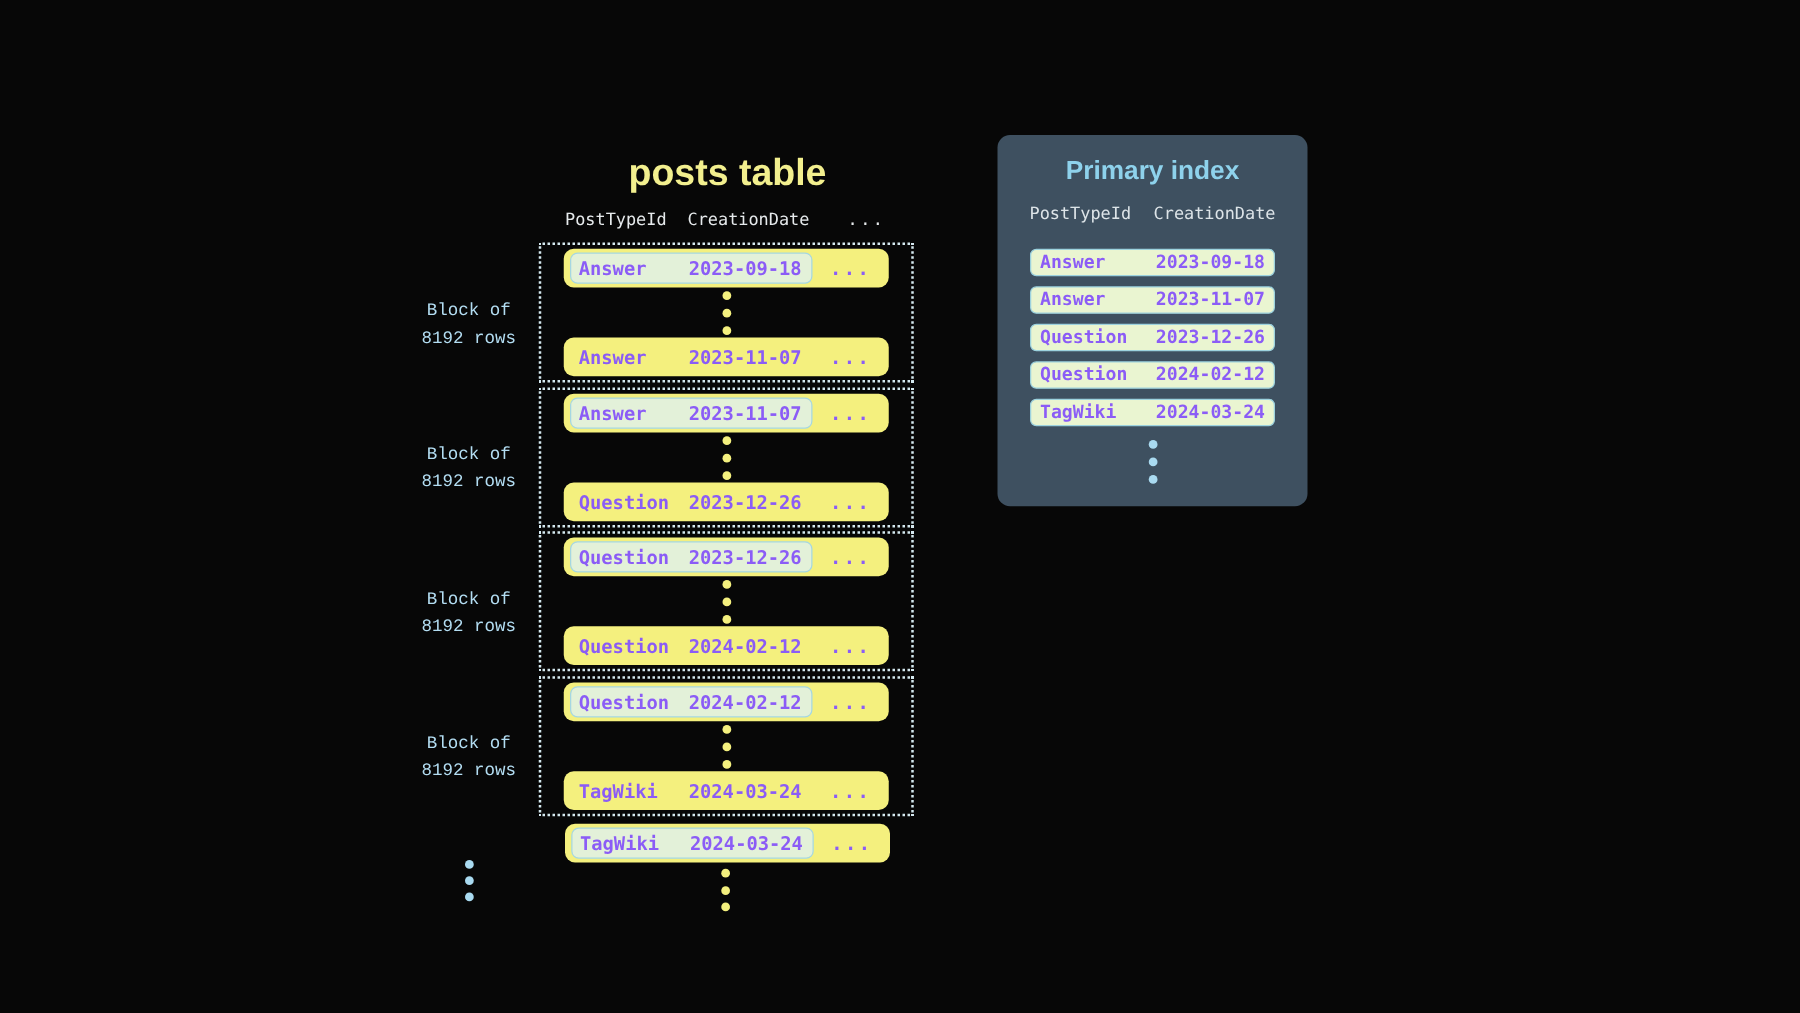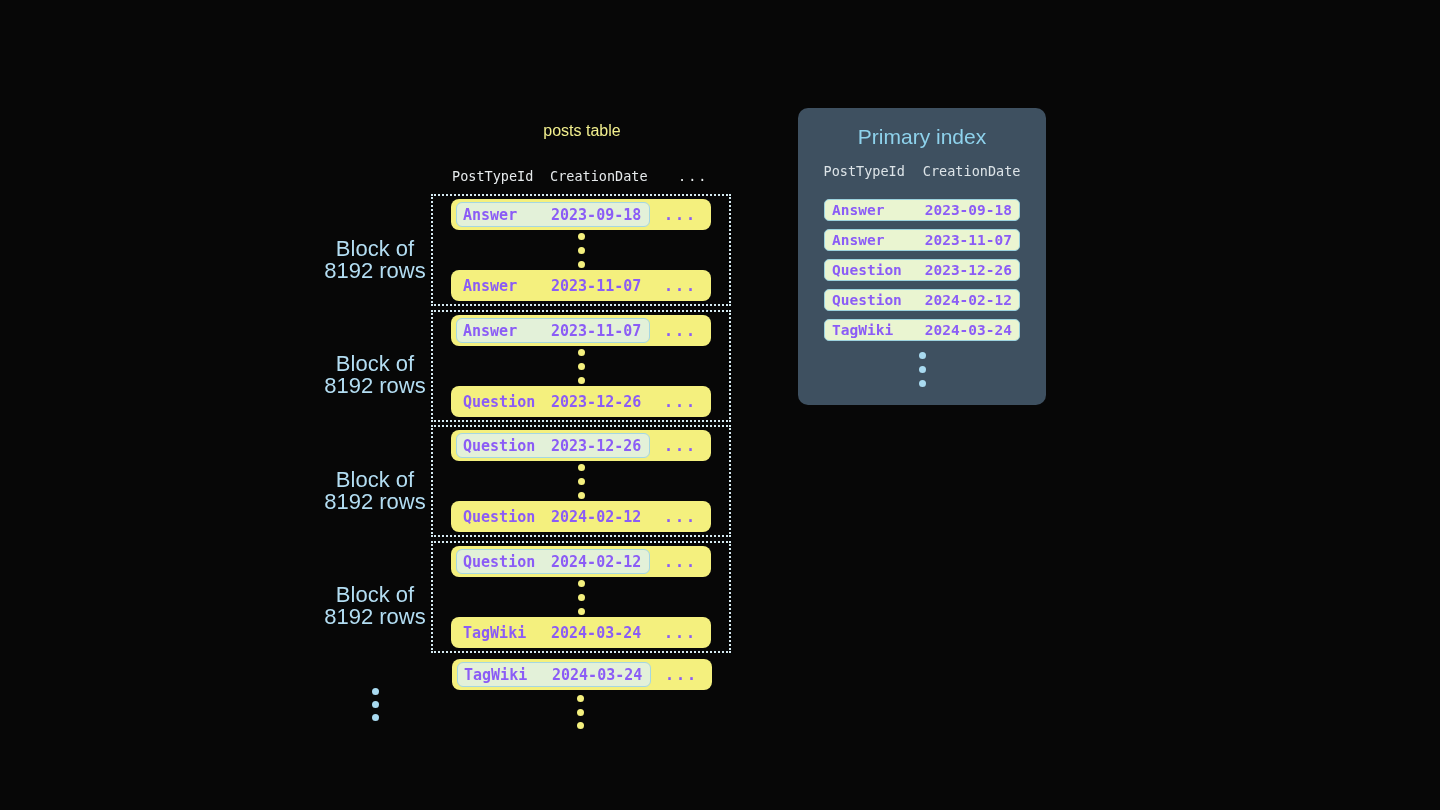--- a/index.html
+++ b/index.html
@@ -8,21 +8,21 @@
     background: #070707;
     font-family: "Liberation Sans", sans-serif;
     position: relative;
     overflow: hidden;
   }
 
   
   .posts-title {
     position: absolute; left: 432px; top: 122px; width: 300px;
     text-align: center;
-    font-size: 16px; font-weight: 400; color: #f2ef8e;
+    font-size: 30px; font-weight: 700; color: #f2ef8e;
   }
   .posts-headers {
     position: absolute; left: 452px; top: 168px; width: 280px; height: 18px;
     font-family: "DejaVu Sans Mono", monospace;
     font-size: 13.5px; color: #e6eaec;
   }
   .posts-headers span { position: absolute; top: 0; white-space: pre; }
   .ph-0 { left: 0; }
   .ph-1 { left: 98px; }
   .ph-2 { left: 226px; letter-spacing: 2px; }
@@ -56,37 +56,37 @@
   .ptype { width: 88px; flex: none; }
   .rell { letter-spacing: 2px; }
 
   .vdots { display: flex; flex-direction: column; align-items: center; gap: 7px; }
   .vdots i { width: 7px; height: 7px; border-radius: 50%; background: #f4f07e; }
   .vdots.blue i { background: #a9daf0; }
 
   .blk-label {
     position: absolute; left: 296px; width: 158px;
     text-align: center;
-    font-size: 22px; line-height: 22px; color: #b3ddf2;
+    font-size: 14px; line-height: 22px; color: #b3ddf2; font-family: Liberation Mono, monospace;
   }
 
   .more-blocks-dots { position: absolute; left: 372px; top: 688px; gap: 6px; }
 
   .overflow-row { position: absolute; left: 452px; top: 659px; }
   .more-rows-dots { position: absolute; left: 577px; top: 695px; gap: 6.5px; }
 
   
   .panel {
     position: absolute; left: 798px; top: 108px; width: 248px; height: 297px;
     background: #3e5060; border-radius: 10px;
     box-sizing: border-box;
   }
   .panel-title {
     margin-top: 17px; text-align: center;
-    font-size: 21px; font-weight: 400; color: #8ed2ec;
+    font-size: 21px; font-weight: 700; color: #8ed2ec;
   }
   .panel-headers {
     margin-top: 14px;
     display: flex; justify-content: center; gap: 18px;
     font-family: "DejaVu Sans Mono", monospace;
     font-size: 13.5px; color: #dde4e8;
   }
   .idx-rows { margin-top: 20px; }
   .idx-row {
     width: 196px; height: 22px; box-sizing: border-box;

